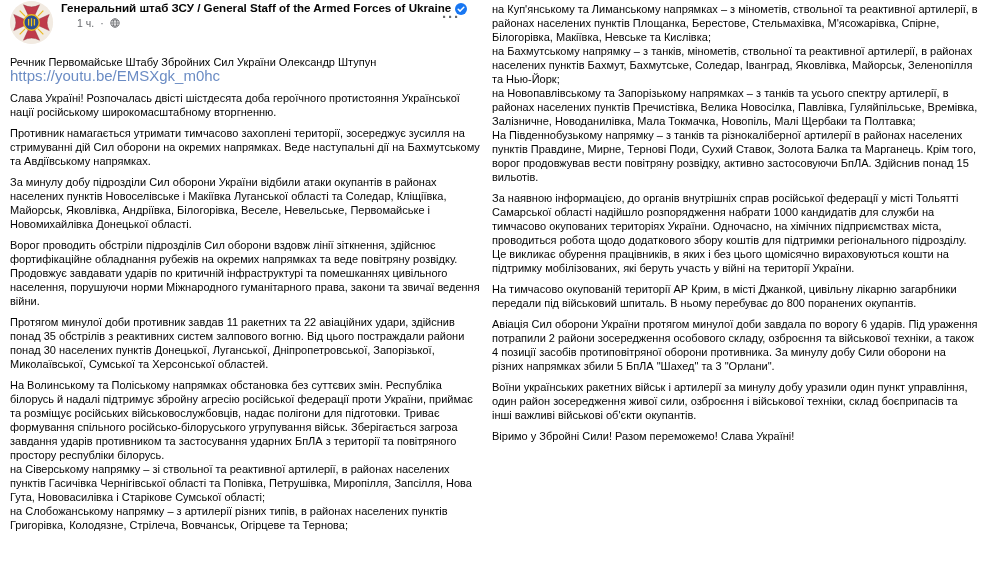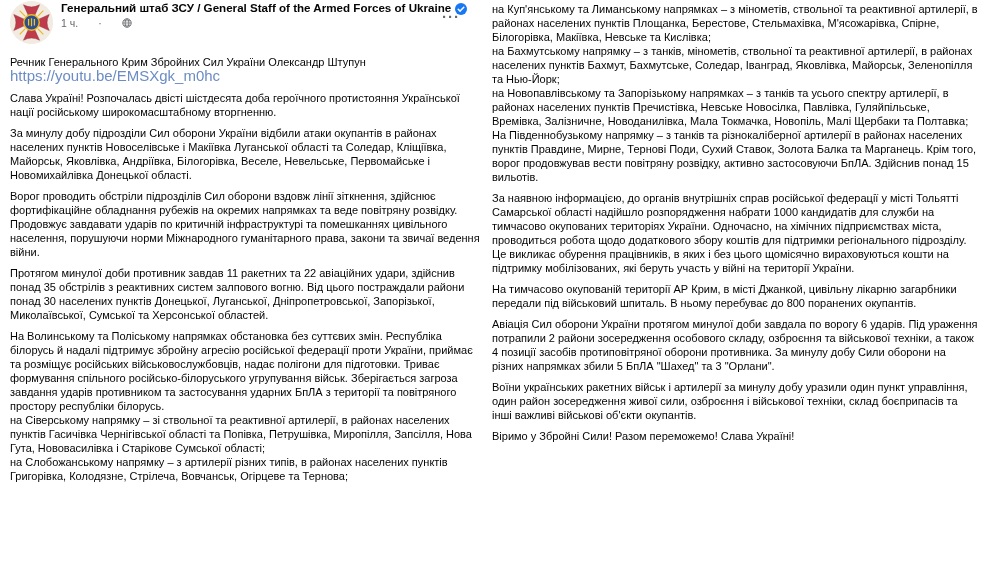--- a/index.html
+++ b/index.html
@@ -12,21 +12,21 @@
   .col-left{position:absolute;left:10px;top:0;width:472px;}
   .col-right{position:absolute;left:492px;top:2px;width:486px;}
 
   
   .post-header{position:relative;display:flex;align-items:flex-start;padding-top:1px;height:44px;}
   .avatar{width:43px;height:43px;border-radius:50%;overflow:hidden;flex:0 0 43px;background:#f2ebe2;cursor:pointer;}
   .head-text{margin-left:8px;padding-top:0;min-width:0;}
   .name-row{display:flex;align-items:center;gap:4px;}
   .page-name{font-size:11.6px;font-weight:700;line-height:14px;color:#050505;white-space:nowrap;}
   .badge{flex:0 0 12px;margin-top:1px;}
-  .meta-row{display:flex;align-items:center;gap:20px;margin-top:2px;color:#65676b;font-size:10.5px;line-height:12px;}
+  .meta-row{display:flex;align-items:center;gap:6px;margin-top:2px;color:#65676b;font-size:10.5px;line-height:12px;margin-left:16px;}
   .more-btn{position:absolute;right:18px;top:6px;color:#65676b;font-size:15px;font-weight:700;
             letter-spacing:1px;line-height:18px;cursor:pointer;border:none;background:none;padding:2px 4px;}
 
   
   .text-col p{margin:7px 0 0;font-size:11px;line-height:14px;color:#050505;}
   .text-col p.tight{margin-top:0;}
   .text-col{padding-top:3px;}
   .col-right .text-col{padding-top:0;}
   .post-link{color:#6b8cc4;text-decoration:none;font-size:15px;line-height:14px;}
 </style>
@@ -74,37 +74,38 @@
             <line x1="0.8" y1="5" x2="9.2" y2="5" stroke="#65676b" stroke-width="0.8"></line>
             <line x1="1.4" y1="2.8" x2="8.6" y2="2.8" stroke="#65676b" stroke-width="0.7"></line>
             <line x1="1.4" y1="7.2" x2="8.6" y2="7.2" stroke="#65676b" stroke-width="0.7"></line>
           </svg>
         </div>
       </div>
       <button class="more-btn">···</button>
     </div>
 
     <div class="text-col" id="col-left-text">
-        <p>Речник Генерального Крим Збройних Сил України Олександр Штупун</p>
+        <p>Речник Первомайське Штабу Збройних Сил України Олександр Штупун</p>
         <p class="tight"><a href="#" class="post-link">https://youtu.be/EMSXgk_m0hc</a></p>
         <p>Слава Україні! Розпочалась двісті шістдесята доба героїчного протистояння Української нації російському широкомасштабному вторгненню.</p>
+        <p>Противник намагається утримати тимчасово захоплені території, зосереджує зусилля на стримуванні дій Сил оборони на окремих напрямках. Веде наступальні дії на Бахмутському та Авдіївському напрямках.</p>
         <p>За минулу добу підрозділи Сил оборони України відбили атаки окупантів в районах населених пунктів Новоселівське і Макіївка Луганської області та Соледар, Кліщіївка, Майорськ, Яковлівка, Андріївка, Білогорівка, Веселе, Невельське, Первомайське і Новомихайлівка Донецької області.</p>
         <p>Ворог проводить обстріли підрозділів Сил оборони вздовж лінії зіткнення, здійснює фортифікаційне обладнання рубежів на окремих напрямках та веде повітряну розвідку. Продовжує завдавати ударів по критичній інфраструктурі та помешканнях цивільного населення, порушуючи норми Міжнародного гуманітарного права, закони та звичаї ведення війни.</p>
         <p>Протягом минулої доби противник завдав 11 ракетних та 22 авіаційних удари, здійснив понад 35 обстрілів з реактивних систем залпового вогню. Від цього постраждали райони понад 30 населених пунктів Донецької, Луганської, Дніпропетровської, Запорізької, Миколаївської, Сумської та Херсонської областей.</p>
         <p>На Волинському та Поліському напрямках обстановка без суттєвих змін. Республіка білорусь й надалі підтримує збройну агресію російської федерації проти України, приймає та розміщує російських військовослужбовців, надає полігони для підготовки. Триває формування спільного російсько-білоруського угрупування військ. Зберігається загроза завдання ударів противником та застосування ударних БпЛА з території та повітряного простору республіки білорусь.</p>
         <p class="tight">на Сіверському напрямку – зі ствольної та реактивної артилерії, в районах населених пунктів Гасичівка Чернігівської області та Попівка, Петрушівка, Миропілля, Запсілля, Нова Гута, Нововасилівка і Старікове Сумської області;</p>
         <p class="tight">на Слобожанському напрямку – з артилерії різних типів, в районах населених пунктів Григорівка, Колодязне, Стрілеча, Вовчанськ, Огірцеве та Тернова;</p>
       </div>
   </div>
 
   <div class="col-right">
     <div class="text-col" id="col-right-text">
         <p class="tight">на Куп'янському та Лиманському напрямках – з мінометів, ствольної та реактивної артилерії, в районах населених пунктів Площанка, Берестове, Стельмахівка, М'ясожарівка, Спірне, Білогорівка, Макіївка, Невське та Кислівка;</p>
         <p class="tight">на Бахмутському напрямку – з танків, мінометів, ствольної та реактивної артилерії, в районах населених пунктів Бахмут, Бахмутське, Соледар, Іванград, Яковлівка, Майорськ, Зеленопілля та Нью-Йорк;</p>
-        <p class="tight">на Новопавлівському та Запорізькому напрямках – з танків та усього спектру артилерії, в районах населених пунктів Пречистівка, Невське Новосілка, Павлівка, Гуляйпільське, Времівка, Залізничне, Новоданилівка, Мала Токмачка, Новопіль, Малі Щербаки та Полтавка;</p>
+        <p class="tight">на Новопавлівському та Запорізькому напрямках – з танків та усього спектру артилерії, в районах населених пунктів Пречистівка, Велика Новосілка, Павлівка, Гуляйпільське, Времівка, Залізничне, Новоданилівка, Мала Токмачка, Новопіль, Малі Щербаки та Полтавка;</p>
         <p class="tight">На Південнобузькому напрямку – з танків та різнокаліберної артилерії в районах населених пунктів Правдине, Мирне, Тернові Поди, Сухий Ставок, Золота Балка та Марганець. Крім того, ворог продовжував вести повітряну розвідку, активно застосовуючи БпЛА. Здійснив понад 15 вильотів.</p>
         <p>За наявною інформацією, до органів внутрішніх справ російської федерації у місті Тольятті Самарської області надійшло розпорядження набрати 1000 кандидатів для служби на тимчасово окупованих територіях України. Одночасно, на хімічних підприємствах міста, проводиться робота щодо додаткового збору коштів для підтримки регіонального підрозділу. Це викликає обурення працівників, в яких і без цього щомісячно вираховуються кошти на підтримку мобілізованих, які беруть участь у війні на території України.</p>
         <p>На тимчасово окупованій території АР Крим, в місті Джанкой, цивільну лікарню загарбники передали під військовий шпиталь. В ньому перебуває до 800 поранених окупантів.</p>
         <p>Авіація Сил оборони України протягом минулої доби завдала по ворогу 6 ударів. Під ураження потрапили 2 райони зосередження особового складу, озброєння та військової техніки, а також 4 позиції засобів протиповітряної оборони противника. За минулу добу Сили оборони на різних напрямках збили 5 БпЛА "Шахед" та 3 "Орлани".</p>
         <p>Воїни українських ракетних військ і артилерії за минулу добу уразили один пункт управління, один район зосередження живої сили, озброєння і військової техніки, склад боєприпасів та інші важливі військові об'єкти окупантів.</p>
         <p>Віримо у Збройні Сили! Разом переможемо! Слава Україні!</p>
       </div>
   </div>
 
 </div>

